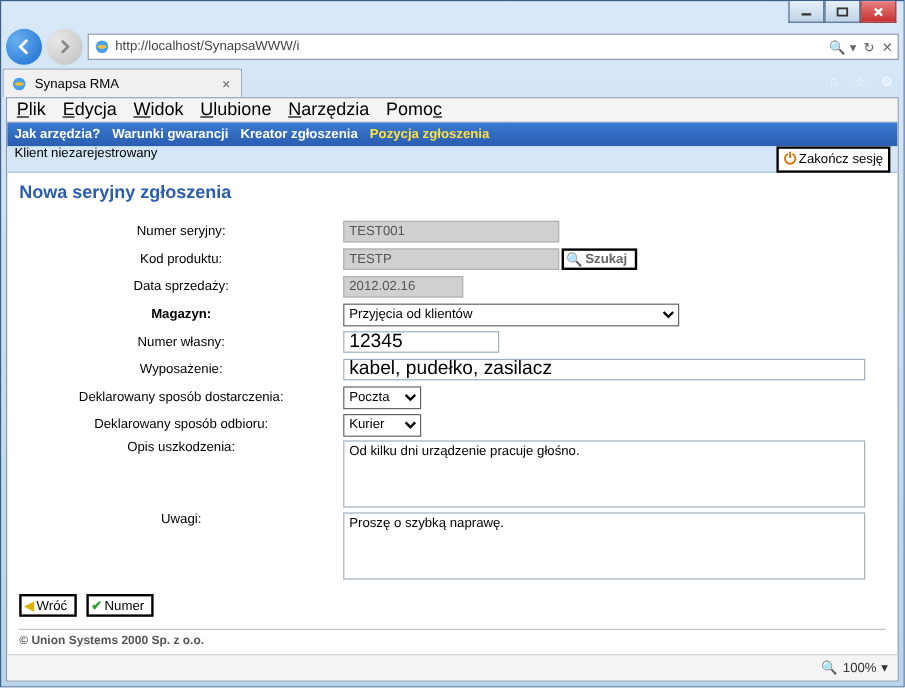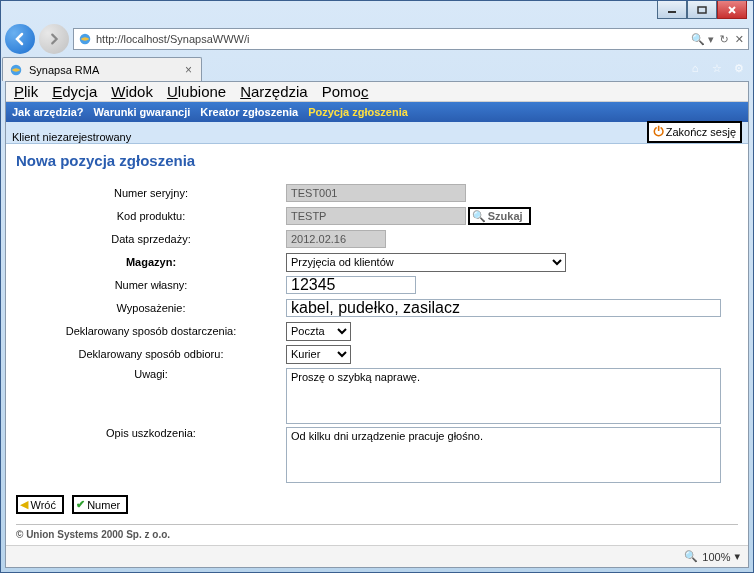--- a/index.html
+++ b/index.html
@@ -35,21 +35,21 @@
   .content { background: #fff; border: 1px solid #8a9aac; margin: 0 4px 4px 4px; height: calc(100% - 84px); position: relative; overflow: hidden; }
   
   .menubar { height: 20px; background: #f4f4f4; display: flex; align-items: center; padding: 0 8px; gap: 14px; font-size: 15px; border-bottom: 1px solid #d0d0d0; }
   .menubar span { cursor: pointer; }
   .menubar span u { text-decoration: underline; }
   
   .bluebar { height: 20px; background: linear-gradient(to bottom, #3a7ad0, #2a5db0); color: #fff; display: flex; align-items: center; padding: 0 6px; gap: 10px; font-size: 11px; font-weight: bold; }
   .bluebar a { color: #fff; text-decoration: none; cursor: pointer; }
   .bluebar a.active { color: #ffe040; }
   
-  .lightbar { height: 22px; background: #d4e6f8; border-bottom: 1px solid #a8c4e0; display: flex; align-items: flex-end; justify-content: space-between; padding: 0 6px; font-size: 11px; }
+  .lightbar { height: 22px; background: #d4e6f8; border-bottom: 1px solid #a8c4e0; display: flex; align-items: flex-start; justify-content: space-between; padding: 0 6px; font-size: 11px; }
   .end-session { border: 2px solid #000; background: #fff; padding: 1px 4px; display: flex; align-items: center; gap: 2px; cursor: pointer; font-size: 11px; }
   .end-session .pwr { color: #e07000; font-weight: bold; font-size: 13px; }
   
   .page { padding: 8px 10px; }
   .page h2 { color: #2a5db0; font-size: 15px; font-weight: bold; margin-bottom: 14px; }
   
   .form-row { display: flex; align-items: center; margin-bottom: 3px; min-height: 20px; }
   .form-label { width: 270px; font-size: 11px; text-align: center; }
   .form-label.bold { font-weight: bold; }
   .form-field { flex: 1; display: flex; align-items: center; gap: 2px; }
@@ -164,21 +164,21 @@
 
     <div class="lightbar">
       <span>Klient niezarejestrowany</span>
       <div class="end-session">
         <span class="pwr">⏻</span>
         <span>Zakończ sesję</span>
       </div>
     </div>
 
     <div class="page">
-      <h2>Nowa pozycja zgłoszenia</h2>
+      <h2>Nowa seryjny zgłoszenia</h2>
 
       <div class="form-row">
         <div class="form-label">Numer seryjny:</div>
         <div class="form-field">
             <div class="ro-input">TEST001</div>
           </div>
       </div>
 
       <div class="form-row">
         <div class="form-label">Kod produktu:</div>
@@ -228,31 +228,31 @@
         </div>
       </div>
 
       <div class="form-row">
         <div class="form-label">Deklarowany sposób odbioru:</div>
         <div class="form-field">
           <select class="small"><option>Kurier</option></select>
         </div>
       </div>
 
+      <div class="form-row" style="align-items:flex-start;">
+        <div class="form-label">Opis uszkodzenia:</div>
+        <div class="form-field">
+            <textarea style="">Od kilku dni urządzenie pracuje głośno.</textarea>
+          </div>
+      </div>
+
       <div class="form-row" style="align-items:flex-start; margin-top:4px;">
         <div class="form-label">Uwagi:</div>
         <div class="form-field">
             <textarea style="">Proszę o szybką naprawę.</textarea>
-          </div>
-      </div>
-
-      <div class="form-row" style="align-items:flex-start;">
-        <div class="form-label">Opis uszkodzenia:</div>
-        <div class="form-field">
-            <textarea style="">Od kilku dni urządzenie pracuje głośno.</textarea>
           </div>
       </div>
 
       <div class="form-actions">
         <div class="btn">
           <span class="ico-back">◀</span>
           <span>Wróć</span>
         </div>
         <div class="btn">
           <span class="ico-fwd">✔</span>

